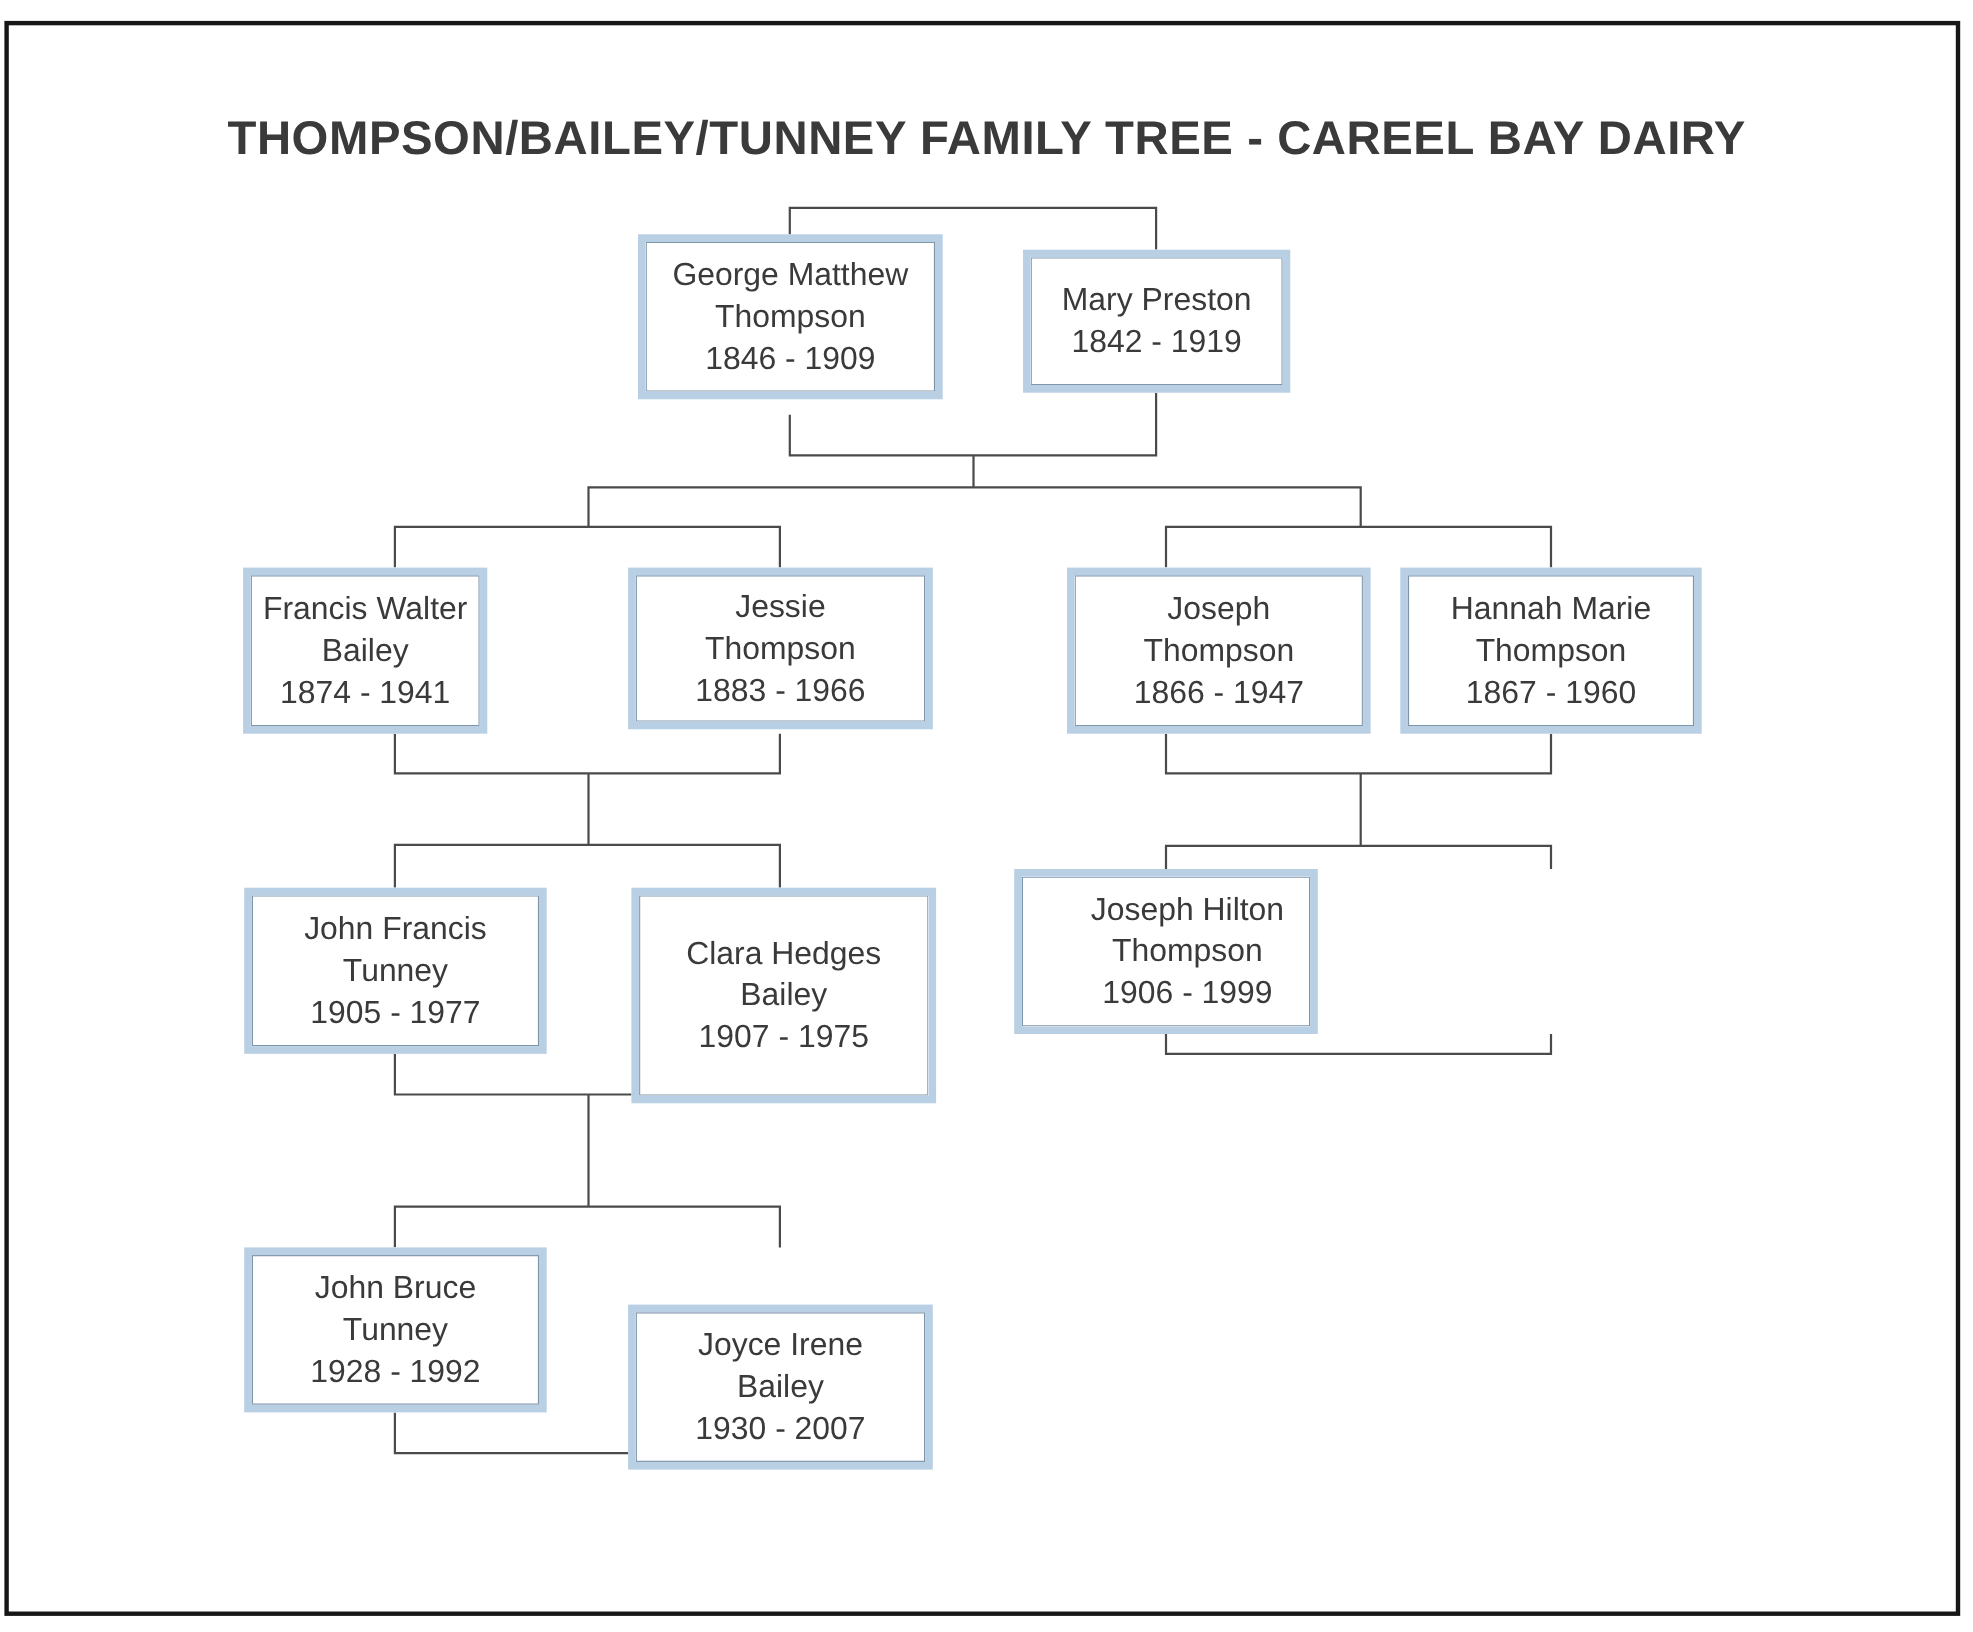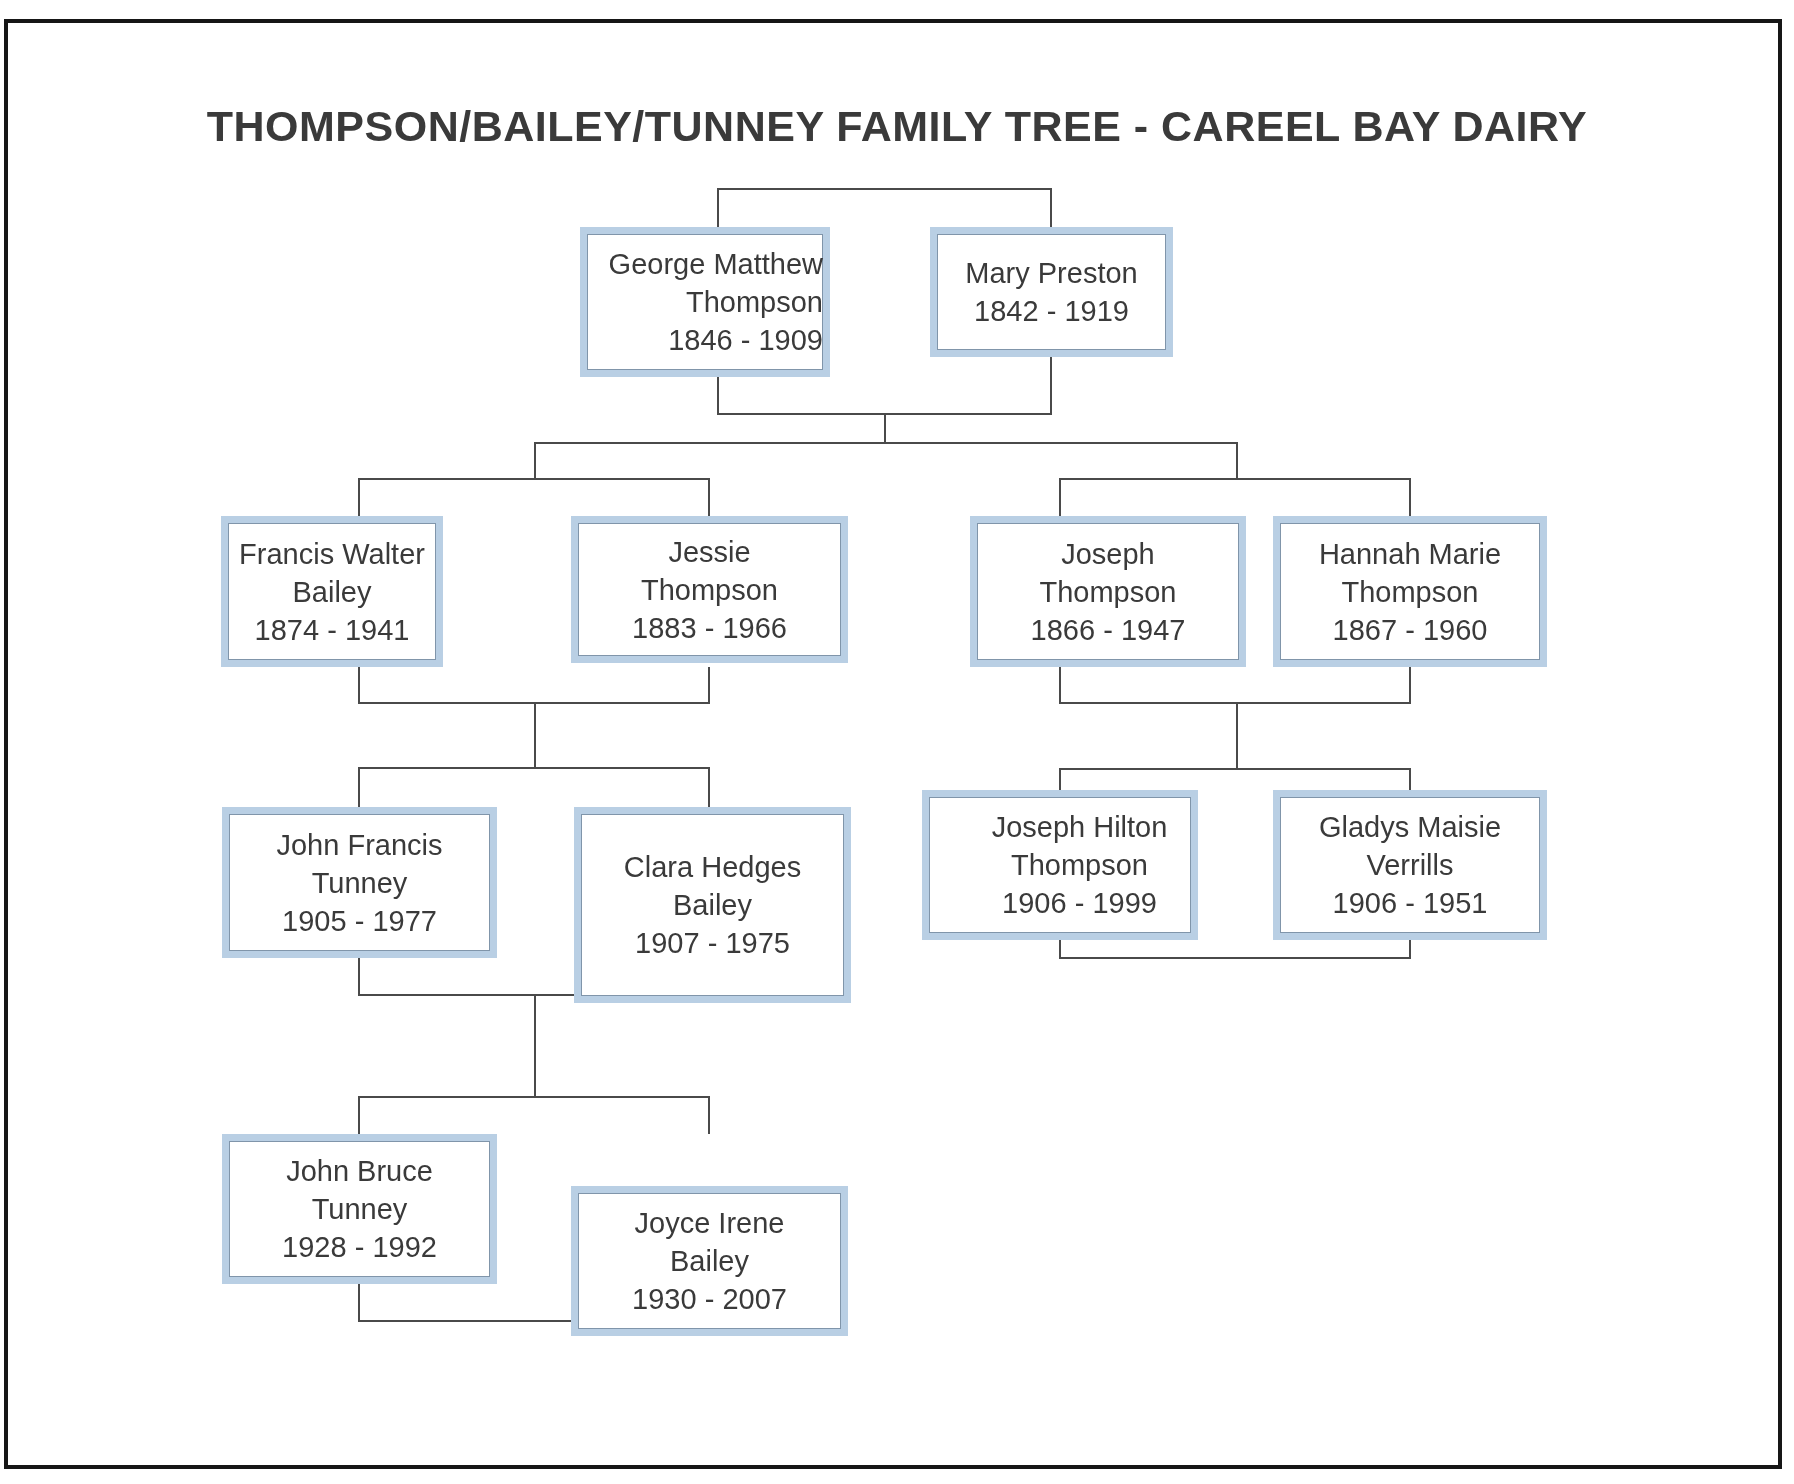--- a/index.html
+++ b/index.html
@@ -82,21 +82,21 @@
              M1237 703 L1237 769
              M359 807 L359 768 L709 768 L709 807
              M1060 790 L1060 769 L1410 769 L1410 790
              M359 958 L359 995 L709 995 L709 958
              M535 995 L535 1097
              M1060 940 L1060 958 L1410 958 L1410 940
              M359 1134 L359 1097 L709 1097 L709 1134
              M359 1284 L359 1321 L709 1321 L709 1284" fill="none" stroke="#4a4a4a" stroke-width="2"></path>
   </svg>
 
-  <div class="person-box" style="left:580px; top:227px; width:250px; height:150px;align-items:flex-end;">
+  <div class="person-box" style="left:580px; top:213px; width:277px; height:150px;">
     <div class="line">George Matthew</div>
     <div class="line">Thompson</div>
     <div class="line">1846 - 1909</div>
   </div>
 
   <div class="person-box" style="left:930px; top:227px; width:243px; height:130px;">
     <div class="line">Mary Preston</div>
     <div class="line">1842 - 1919</div>
   </div>
 
@@ -135,25 +135,20 @@
     <div class="line">Bailey</div>
     <div class="line">1907 - 1975</div>
   </div>
 
   <div class="person-box" style="left:922px; top:790px; width:276px; height:150px;padding-left:39px;">
     <div class="line">Joseph Hilton</div>
     <div class="line">Thompson</div>
     <div class="line">1906 - 1999</div>
   </div>
 
-  <div class="person-box" style="left:1273px; top:790px; width:274px; height:150px;">
-    <div class="line">Gladys Maisie</div>
-    <div class="line">Verrills</div>
-    <div class="line">1906 - 1951</div>
-  </div>
 
   <div class="person-box" style="left:222px; top:1134px; width:275px; height:150px;">
     <div class="line">John Bruce</div>
     <div class="line">Tunney</div>
     <div class="line">1928 - 1992</div>
   </div>
 
   <div class="person-box" style="left:571px; top:1186px; width:277px; height:150px;">
     <div class="line">Joyce Irene</div>
     <div class="line">Bailey</div>

